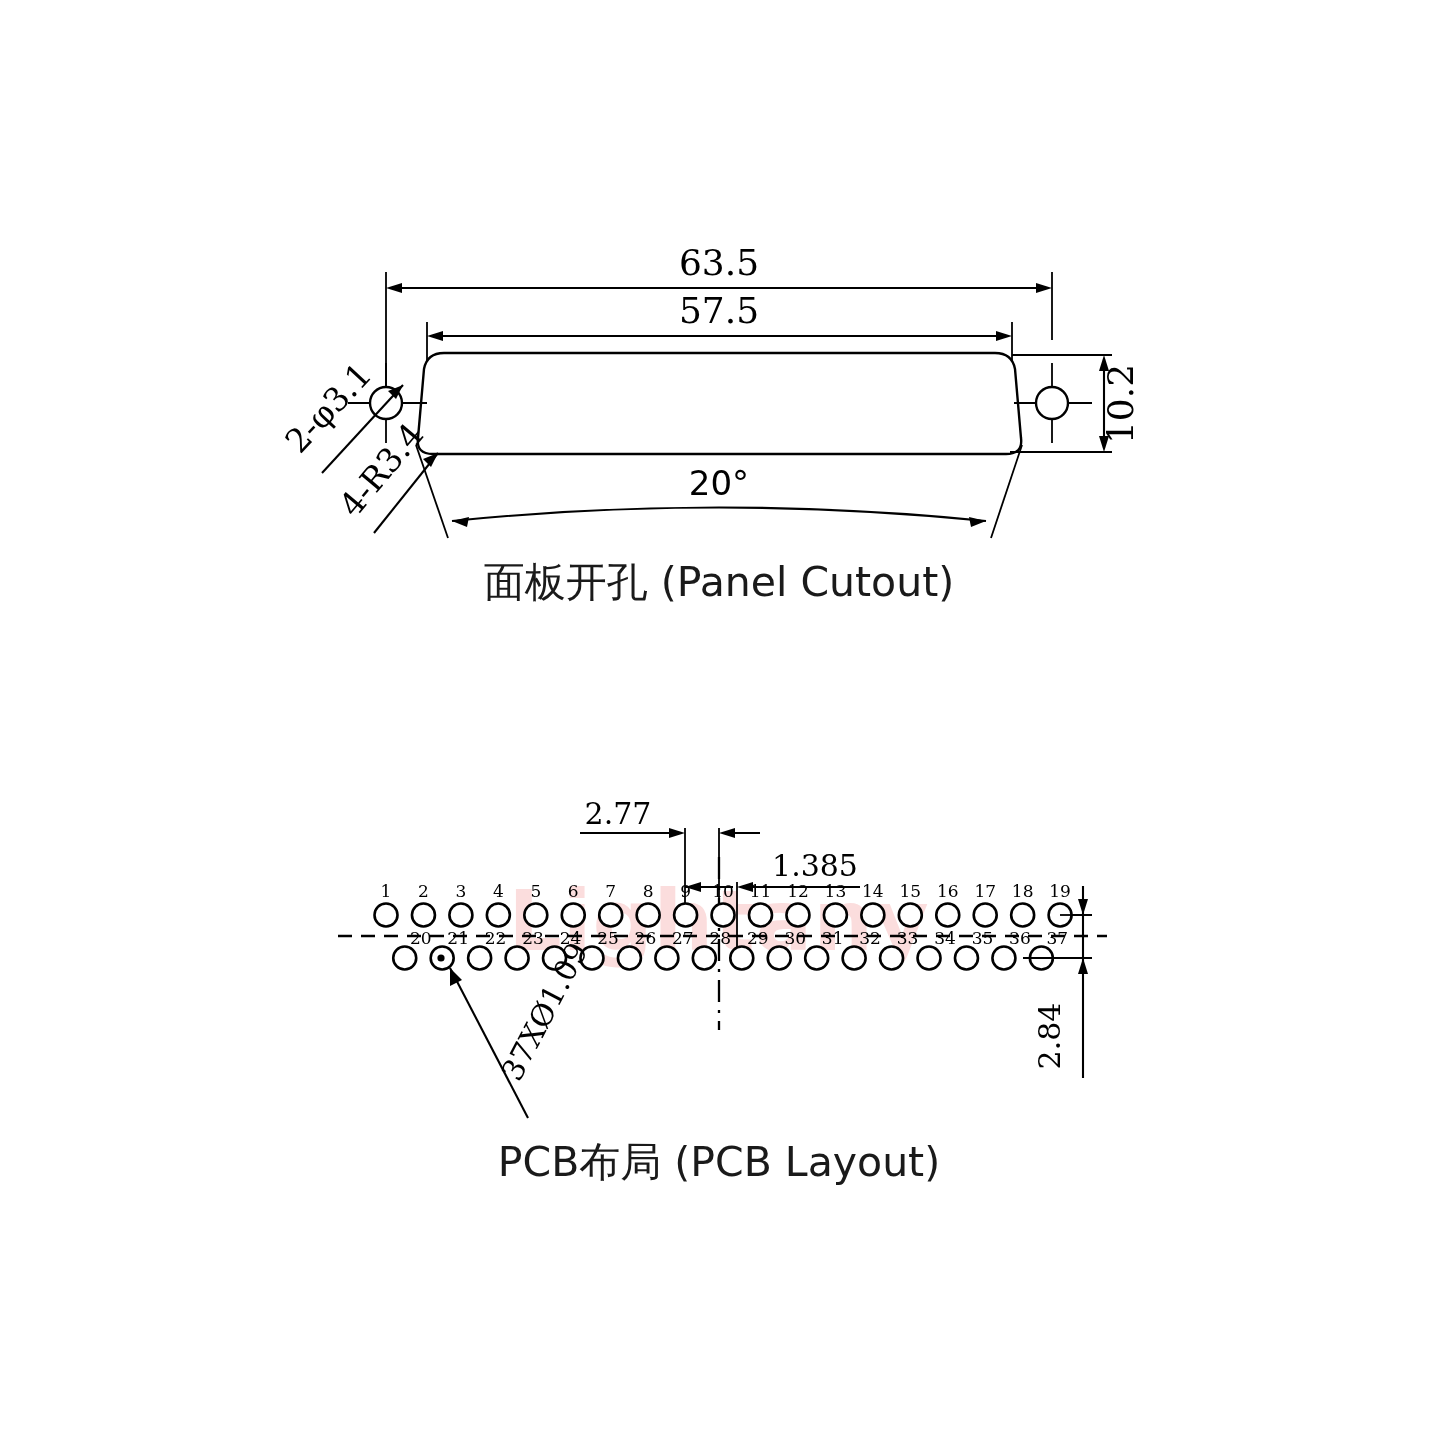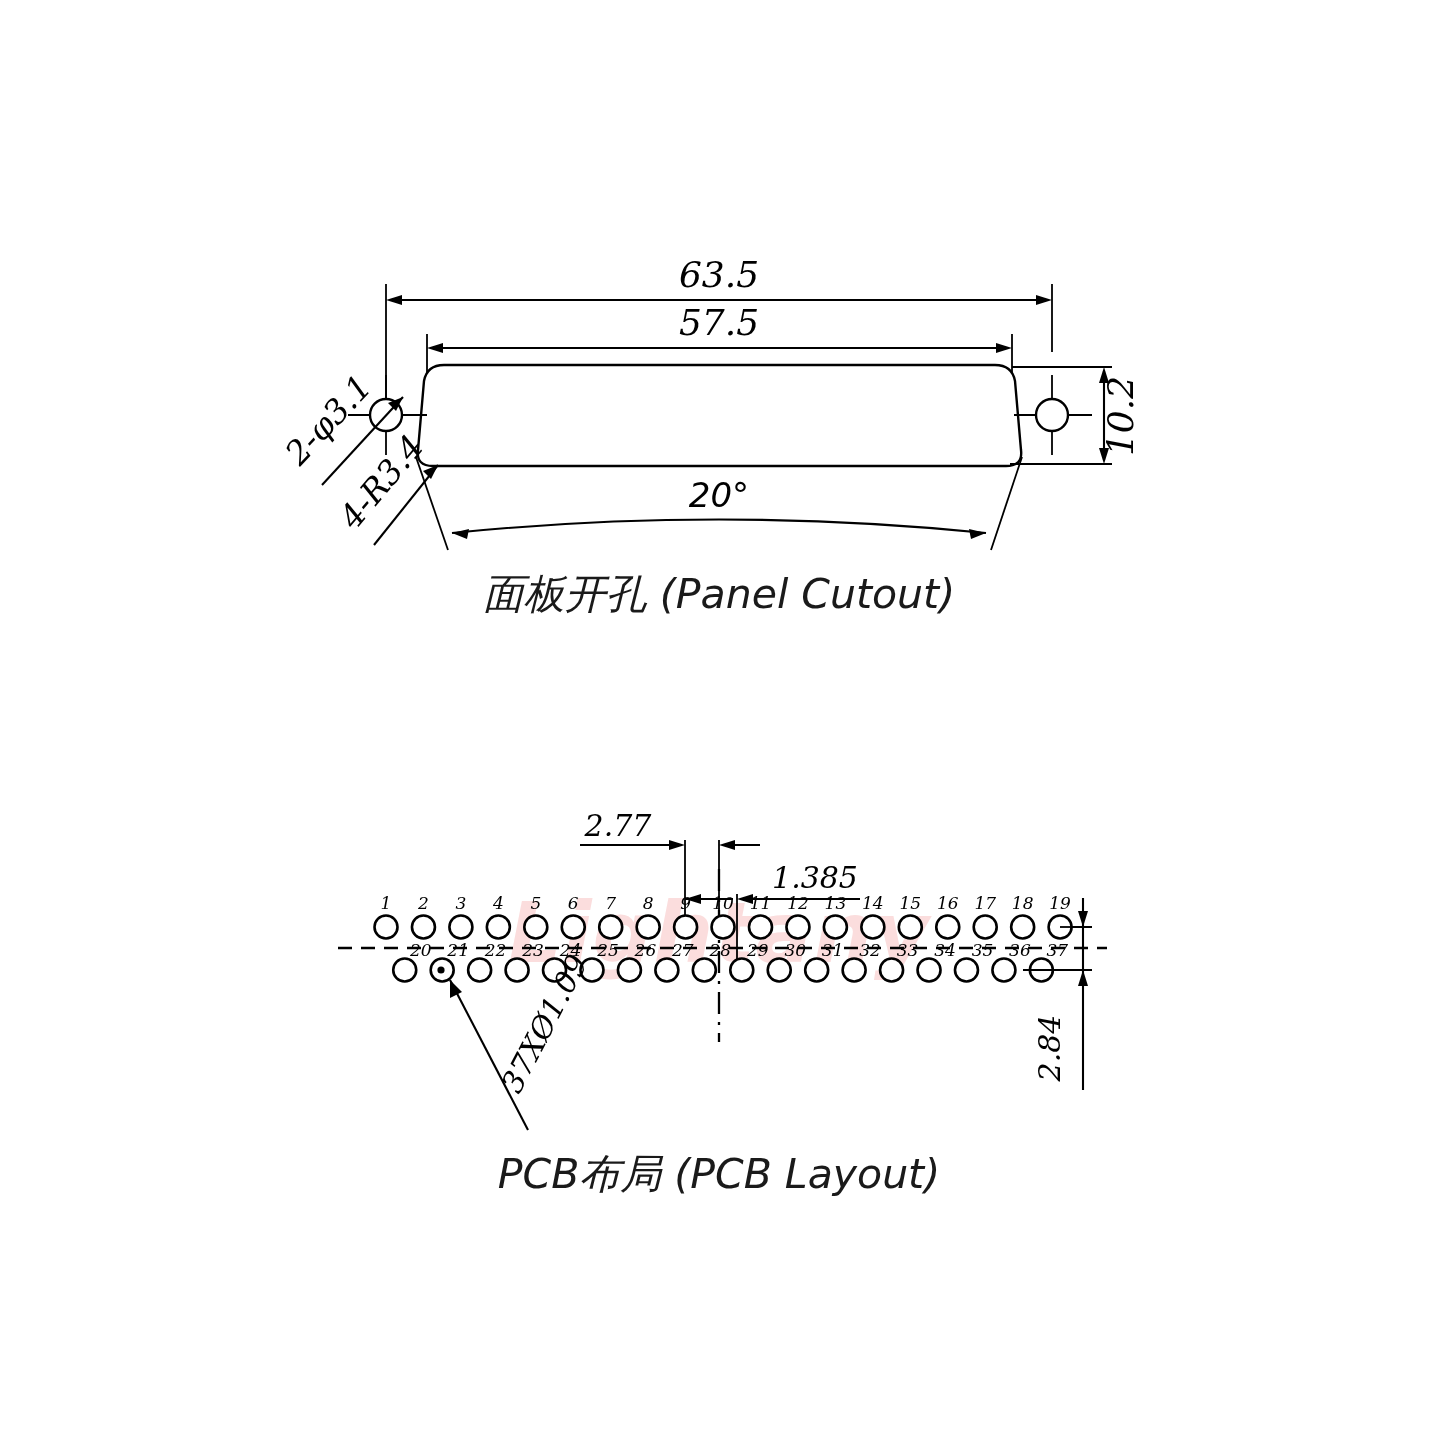--- a/index.html
+++ b/index.html
@@ -3,21 +3,21 @@
 <meta charset="utf-8">
 <title>DB37 Panel Cutout / PCB Layout</title>
 <style>
   html,body{margin:0;padding:0;background:#ffffff;}
   body{
     width:1440px;height:1440px;
     font-family:"Liberation Sans","DejaVu Sans",sans-serif;
     overflow:hidden;
     position:relative;
   }
-  #stage{position:absolute;left:0;top:12px;width:1440px;height:1392px;font-style:italic;}
+  #stage{position:absolute;left:0;top:0;width:1440px;height:1392px;}
   svg{display:block;}
   .ln{stroke:#000;fill:none;stroke-width:2.1;stroke-linecap:butt;}
   .ln-thin{stroke:#000;fill:none;stroke-width:1.8;}
   .outline{stroke:#000;fill:#fff;stroke-width:2.4;}
   .hole{stroke:#000;fill:#fff;stroke-width:2.4;}
   .pin{stroke:#000;fill:#fff;stroke-width:2.6;}
   .dashed{stroke:#000;fill:none;stroke-width:2.4;stroke-dasharray:14 9;}
   .dashdot{stroke:#000;fill:none;stroke-width:2.3;stroke-dasharray:22 8 3 8;}
   .dim-text{font-family:"DejaVu Serif","Liberation Serif",serif;fill:#000;}
   .sans-text{font-family:"DejaVu Sans","Liberation Sans",sans-serif;fill:#000;}

